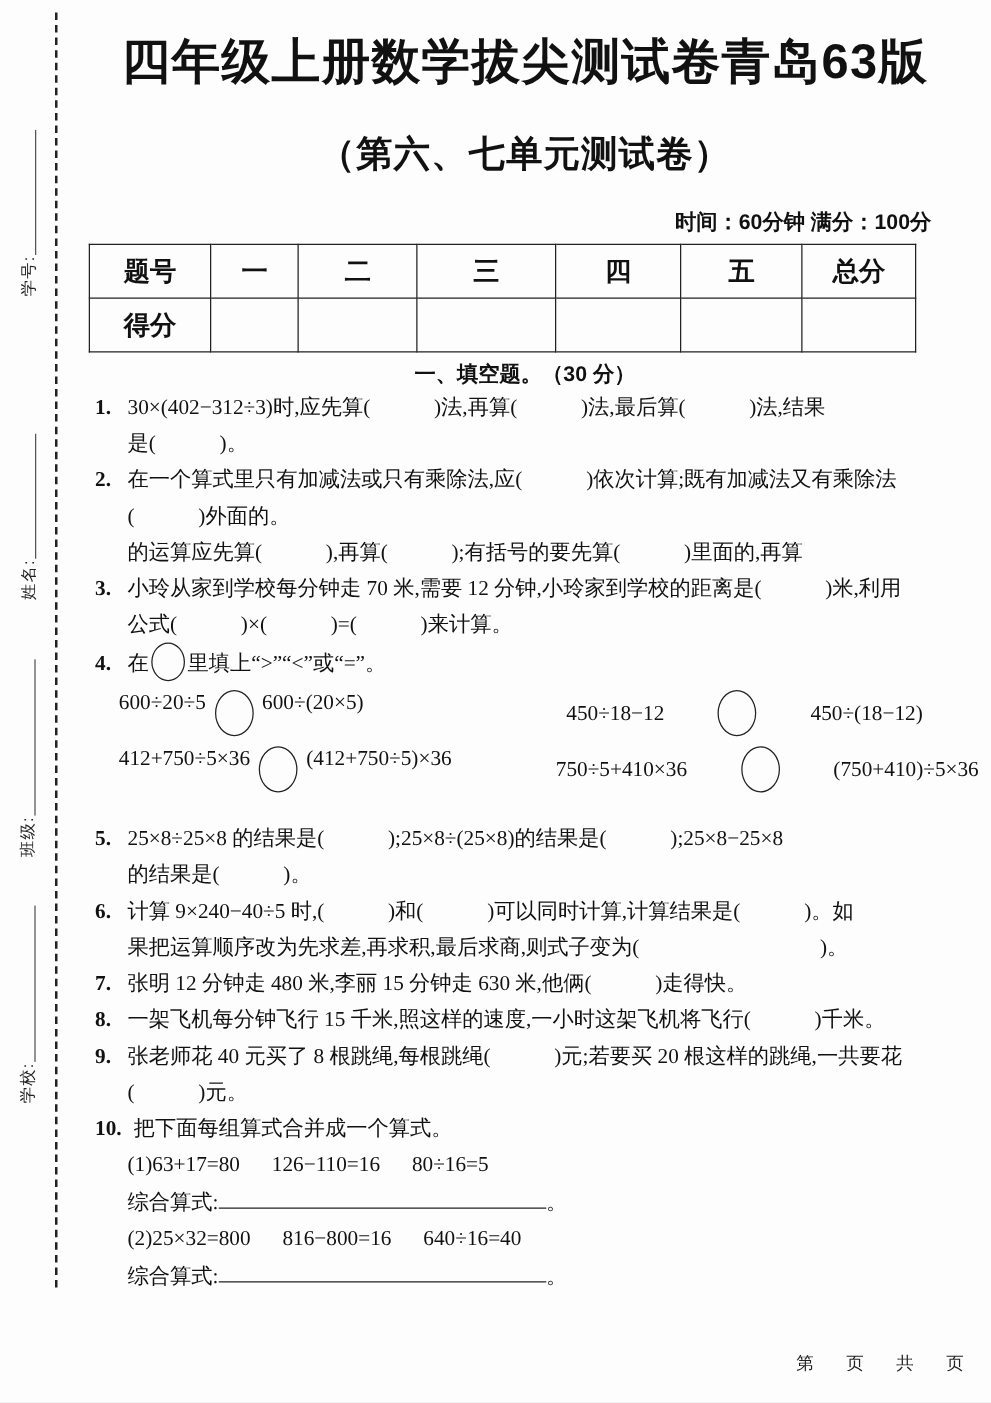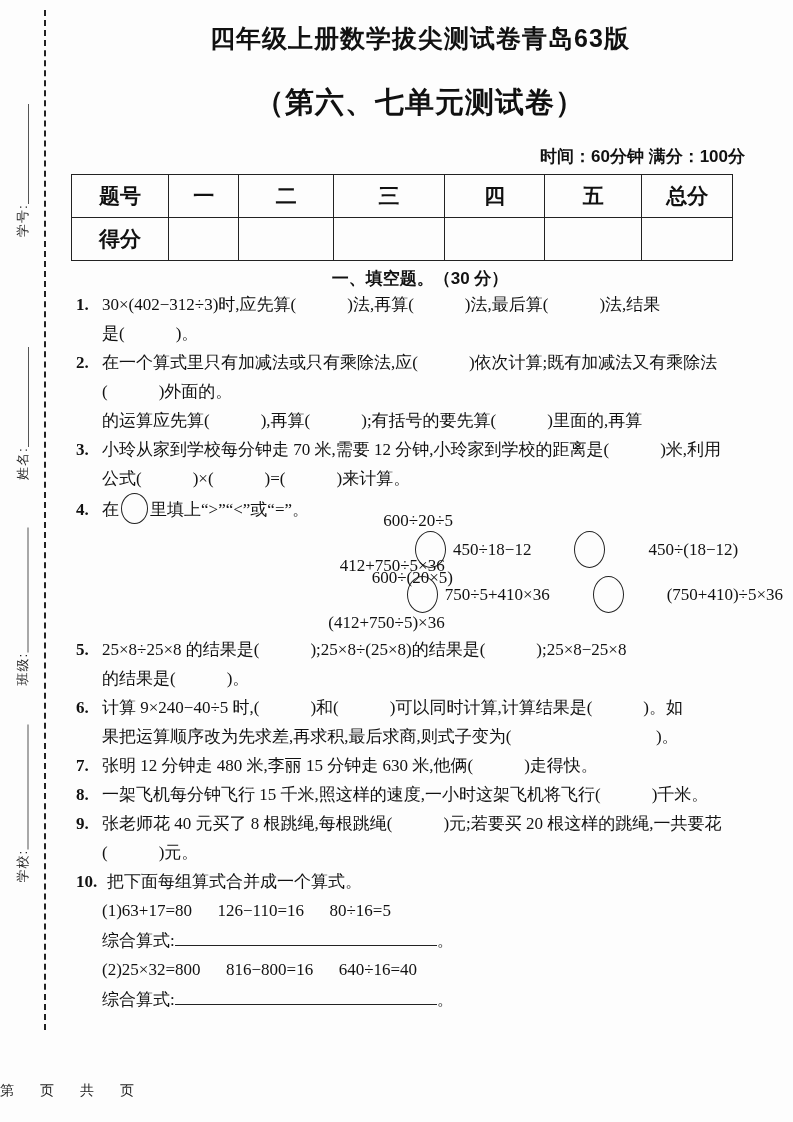--- a/index.html
+++ b/index.html
@@ -32,21 +32,21 @@
   .sb-3 { width:175px; left:-66px;  top:588px; }
   .sb-3 .sb-line { width:125px; }
   .sb-4 { width:175px; left:-66px;  top:785px; }
   .sb-4 .sb-line { width:125px; }
 
   
   .content { position:absolute; left:57px; top:20px; width:726px; }
   .title {
     text-align:center;
     font-family:"Liberation Sans","DejaVu Sans",sans-serif;
-    font-weight:900; font-size:25px; letter-spacing:1px;
+    font-weight:900; font-size:39px; letter-spacing:1px;
     margin-top:2px;
   }
   .subtitle {
     text-align:center;
     font-family:"Liberation Sans","DejaVu Sans",sans-serif;
     font-weight:900; font-size:29px; letter-spacing:1px;
     margin-top:28px;
   }
   .info-line {
     text-align:right; padding-right:38px; margin-top:22px;
@@ -66,36 +66,36 @@
   .section-head {
     margin-top:6px;
     font-family:"Liberation Sans","DejaVu Sans",sans-serif;
     font-weight:700; font-size:17px;text-align:center;
   }
   .q-line { white-space:pre-wrap; font-size:17px; line-height:29px; padding-left:45px; }
   .q-first { padding-left:19px; }
   .qnum { display:inline-block; width:26px; font-weight:700; }
   .cmp-row { display:flex; height:45px; align-items:center; padding-left:38px;
              font-size:17px; white-space:pre-wrap; }
-  .cmp-cell-a { width:358px; display:flex; align-items:flex-end;flex-direction:column; }
+  .cmp-cell-a { width:358px; display:flex; align-items:flex-start; }
   .cmp-cell-b { display:flex; align-items:center;gap:36px; }
   .circle {
     display:inline-block; width:31px; height:37px;
     border:1.6px solid #222; border-radius:50%;
     margin:0 7px; flex:none; vertical-align:middle;
   }
   .circle-sm {
     display:inline-block; width:27px; height:31px;
     border:1.6px solid #222; border-radius:50%;
     margin:0 2px; vertical-align:-9px;
   }
   .blank-line { display:inline-block; width:262px; border-bottom:1.4px solid #222; height:18px; }
   
   .footer {
-    position:absolute; left:0; right:0; top:1082px; text-align:left;
+    position:absolute; left:0; right:16px; top:1082px; text-align:right;
     font-family:Liberation Serif, serif;
     font-size:14px; letter-spacing:6px; color:#222;
   }
 </style>
 </head>
 <body>
 
 <div class="page">
 
   <div class="dashed-rule"></div>

